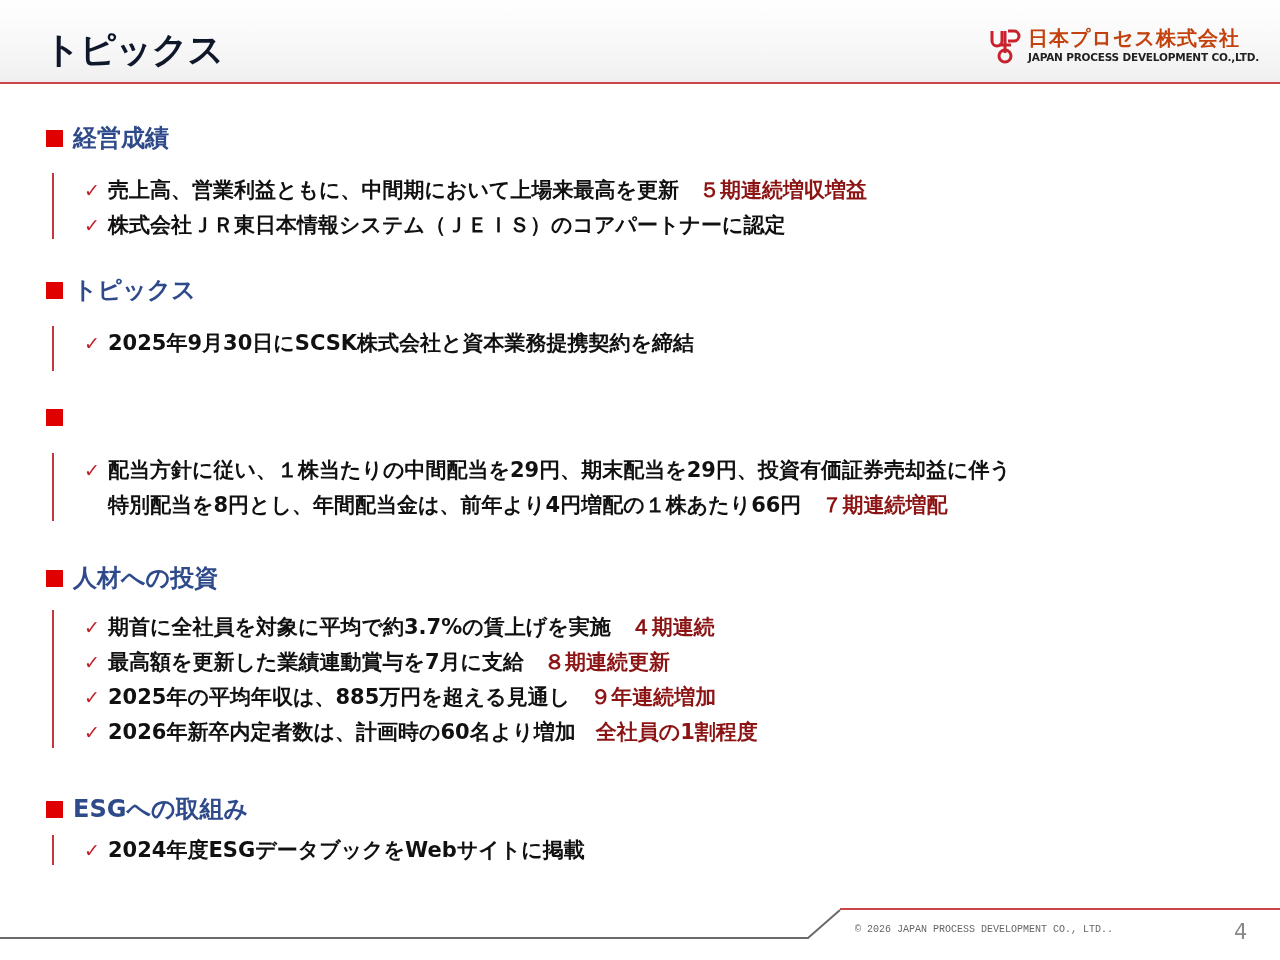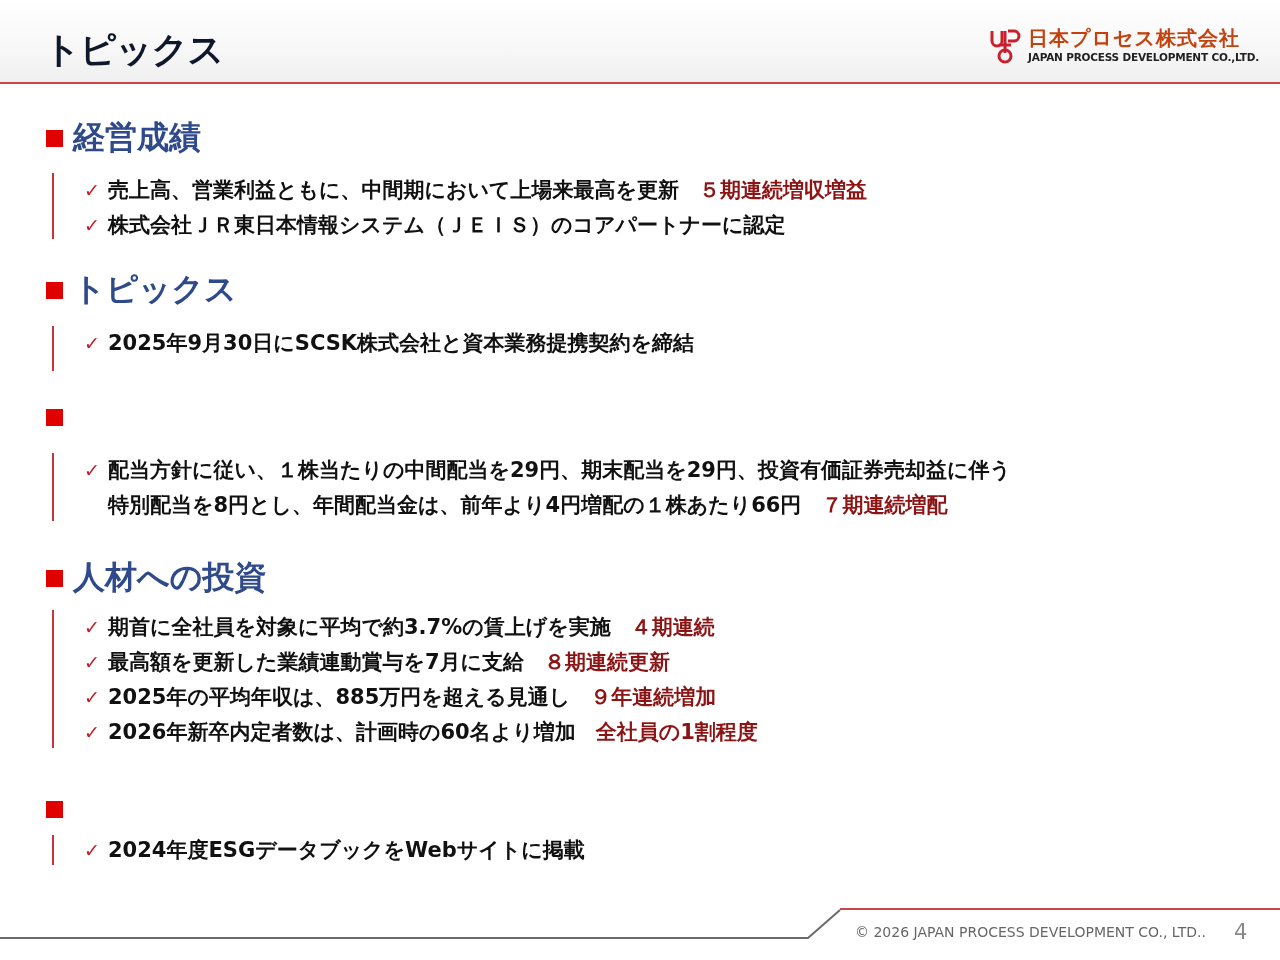--- a/index.html
+++ b/index.html
@@ -32,42 +32,42 @@
     position:absolute; left:40px; top:24px;
     font-size:10.5px; font-weight:bold; color:#222; white-space:nowrap; letter-spacing:-0.2px;
   }
 
   .section { position:absolute; left:46px; }
   .sec-head {
     display:flex; align-items:center; height:40px;
   }
   .sec-square { width:17px; height:17px; background:#e00000; margin-right:10px; }
   .sec-title {
-    font-size:32px; font-weight:bold; color:#2e4a8a; letter-spacing:0px;text-align:center;
+    font-size:24px; font-weight:bold; color:#2e4a8a; letter-spacing:0px;text-align:center;
   }
   .items { position:relative; margin-left:0; }
   .vbar {
     position:absolute; left:6px; top:0; width:2px; background:#c9353e;
   }
   .item {
     position:relative; padding-left:38px; height:35px; line-height:35px;
     font-size:21px; font-weight:bold; color:#111; white-space:nowrap;
   }
   .item.cont { padding-left:62px; }
   .check {
     position:absolute; left:38px; top:0; color:#c0202a; font-size:19px; font-weight:normal;
   }
   .item-text { margin-left:24px; }
   .item.cont .item-text { margin-left:0; }
   .hl { color:#8c1414; margin-left:20px;margin-top:36px; }
 
   .footer-svg { position:absolute; left:0; top:900px; }
   .copyright {
     position:absolute; left:855px; top:924px;
-    font-size:14px; color:#666; white-space:nowrap;
+    font-size:10px; color:#666; white-space:nowrap;font-family:Liberation Mono, monospace;
   }
   .page-num {
     position:absolute; left:1234px; top:920px;
     font-size:21px; color:#888;
   }
 </style>
 </head>
 <body>
 
 <div class="header"></div>
@@ -158,20 +158,21 @@
     <div class="item">
       <span class="check">✓</span>
       <span class="item-text">2026年新卒内定者数は、計画時の60名より増加</span><span class="hl">全社員の1割程度</span>
     </div>
   </div>
 </div>
 
 <div class="section" style="top:789px;">
   <div class="sec-head">
     <div class="sec-square"></div>
+    <div class="sec-title">ESGへの取組み</div>
   </div>
   <div class="items" style="margin-top:4px;">
     <div class="vbar" style="height:30px; top:2px;"></div>
     <div class="item">
       <span class="check">✓</span>
       <span class="item-text">2024年度ESGデータブックをWebサイトに掲載</span>
     </div>
   </div>
 </div>
 

